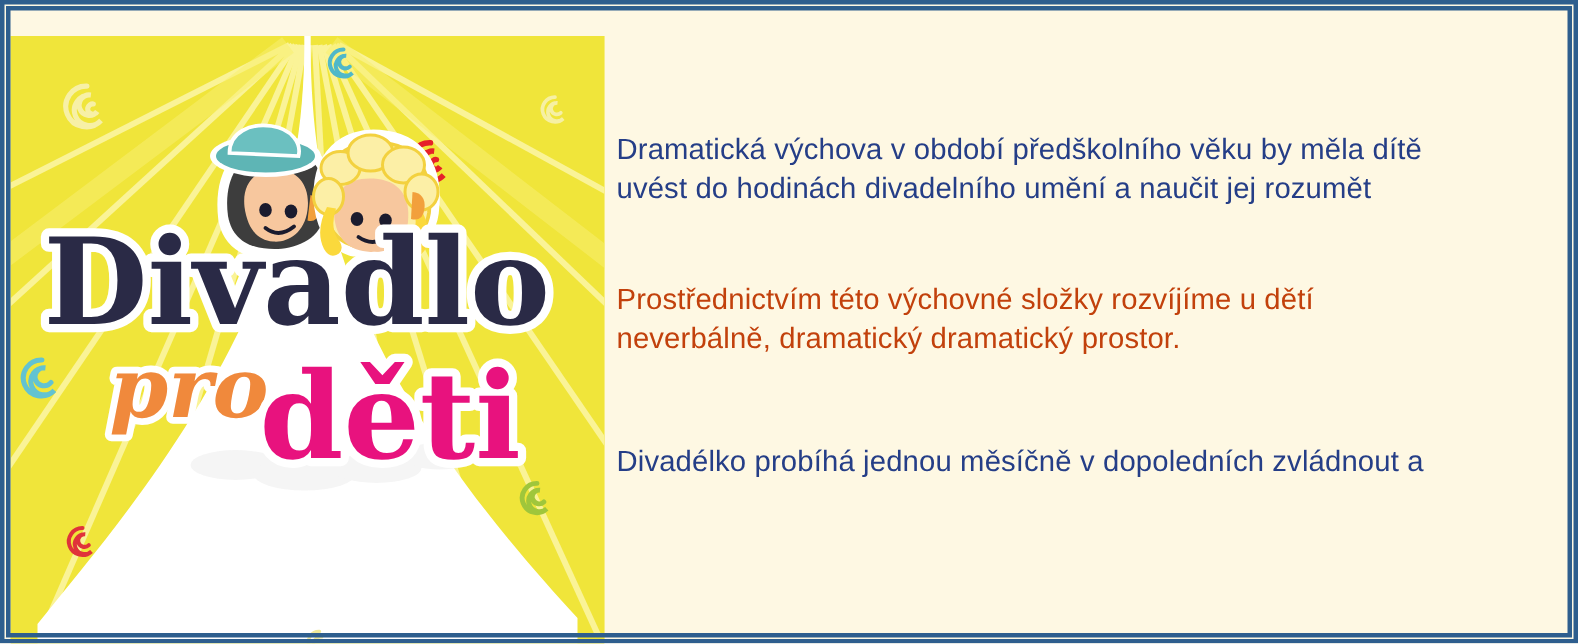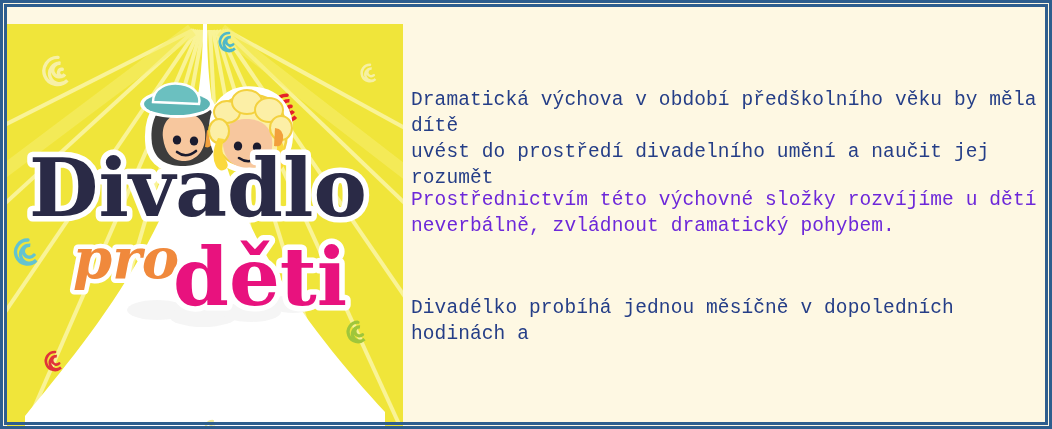--- a/index.html
+++ b/index.html
@@ -79,32 +79,31 @@
     white-space:nowrap;
   }
 
   
   .content{
     position:absolute;
     left:404px; top:7px;
     right:7px; bottom:7px;
     background:#FEF8E3;
     z-index:15;
-    font-family:Liberation Mono, monospace;
   }
   .para{
     position:absolute;
     left:7px;
     width:630px;
     font-size:19.5px;
     line-height:26px;
     letter-spacing:0.1px;
   }
   .para.blue{color:#253E87;}
-  .para.pink{color:#6d28d9;}
+  .para.pink{color:#c2410c;}
   .p1{top:80px;}
   .p2{top:180px;}
   .p3{top:288px;}
 </style>
 </head>
 <body>
 
 <div id="page">
 
   <div class="poster">
@@ -222,28 +221,28 @@
       <svg class="word-deti" viewBox="0 0 230 100">
         <text class="logo-txt" x="6" y="76" font-size="80" fill="#E8127E" stroke="#FFFFFF" stroke-width="11" paint-order="stroke" stroke-linejoin="round">děti</text>
       </svg>
     </div>
   </div>
 
   <div class="content">
 
     <div class="para blue p1">
       <div>Dramatická výchova v období předškolního věku by měla dítě</div>
-      <div>uvést do prostředí divadelního umění a naučit jej rozumět</div>
+      <div>uvést do hodinách divadelního umění a naučit jej rozumět</div>
     </div>
 
     <div class="para pink p2">
       <div>Prostřednictvím této výchovné složky rozvíjíme u dětí</div>
-      <div>neverbálně, zvládnout dramatický pohybem.</div>
+      <div>neverbálně, dramatický dramatický prostor.</div>
     </div>
 
     <div class="para blue p3">
-      <div>Divadélko probíhá jednou měsíčně v dopoledních hodinách a</div>
+      <div>Divadélko probíhá jednou měsíčně v dopoledních zvládnout a</div>
     </div>
   </div>
 
   <div class="frame-outer"></div>
   <div class="frame-inner"></div>
 </div>
 
 </body></html>

